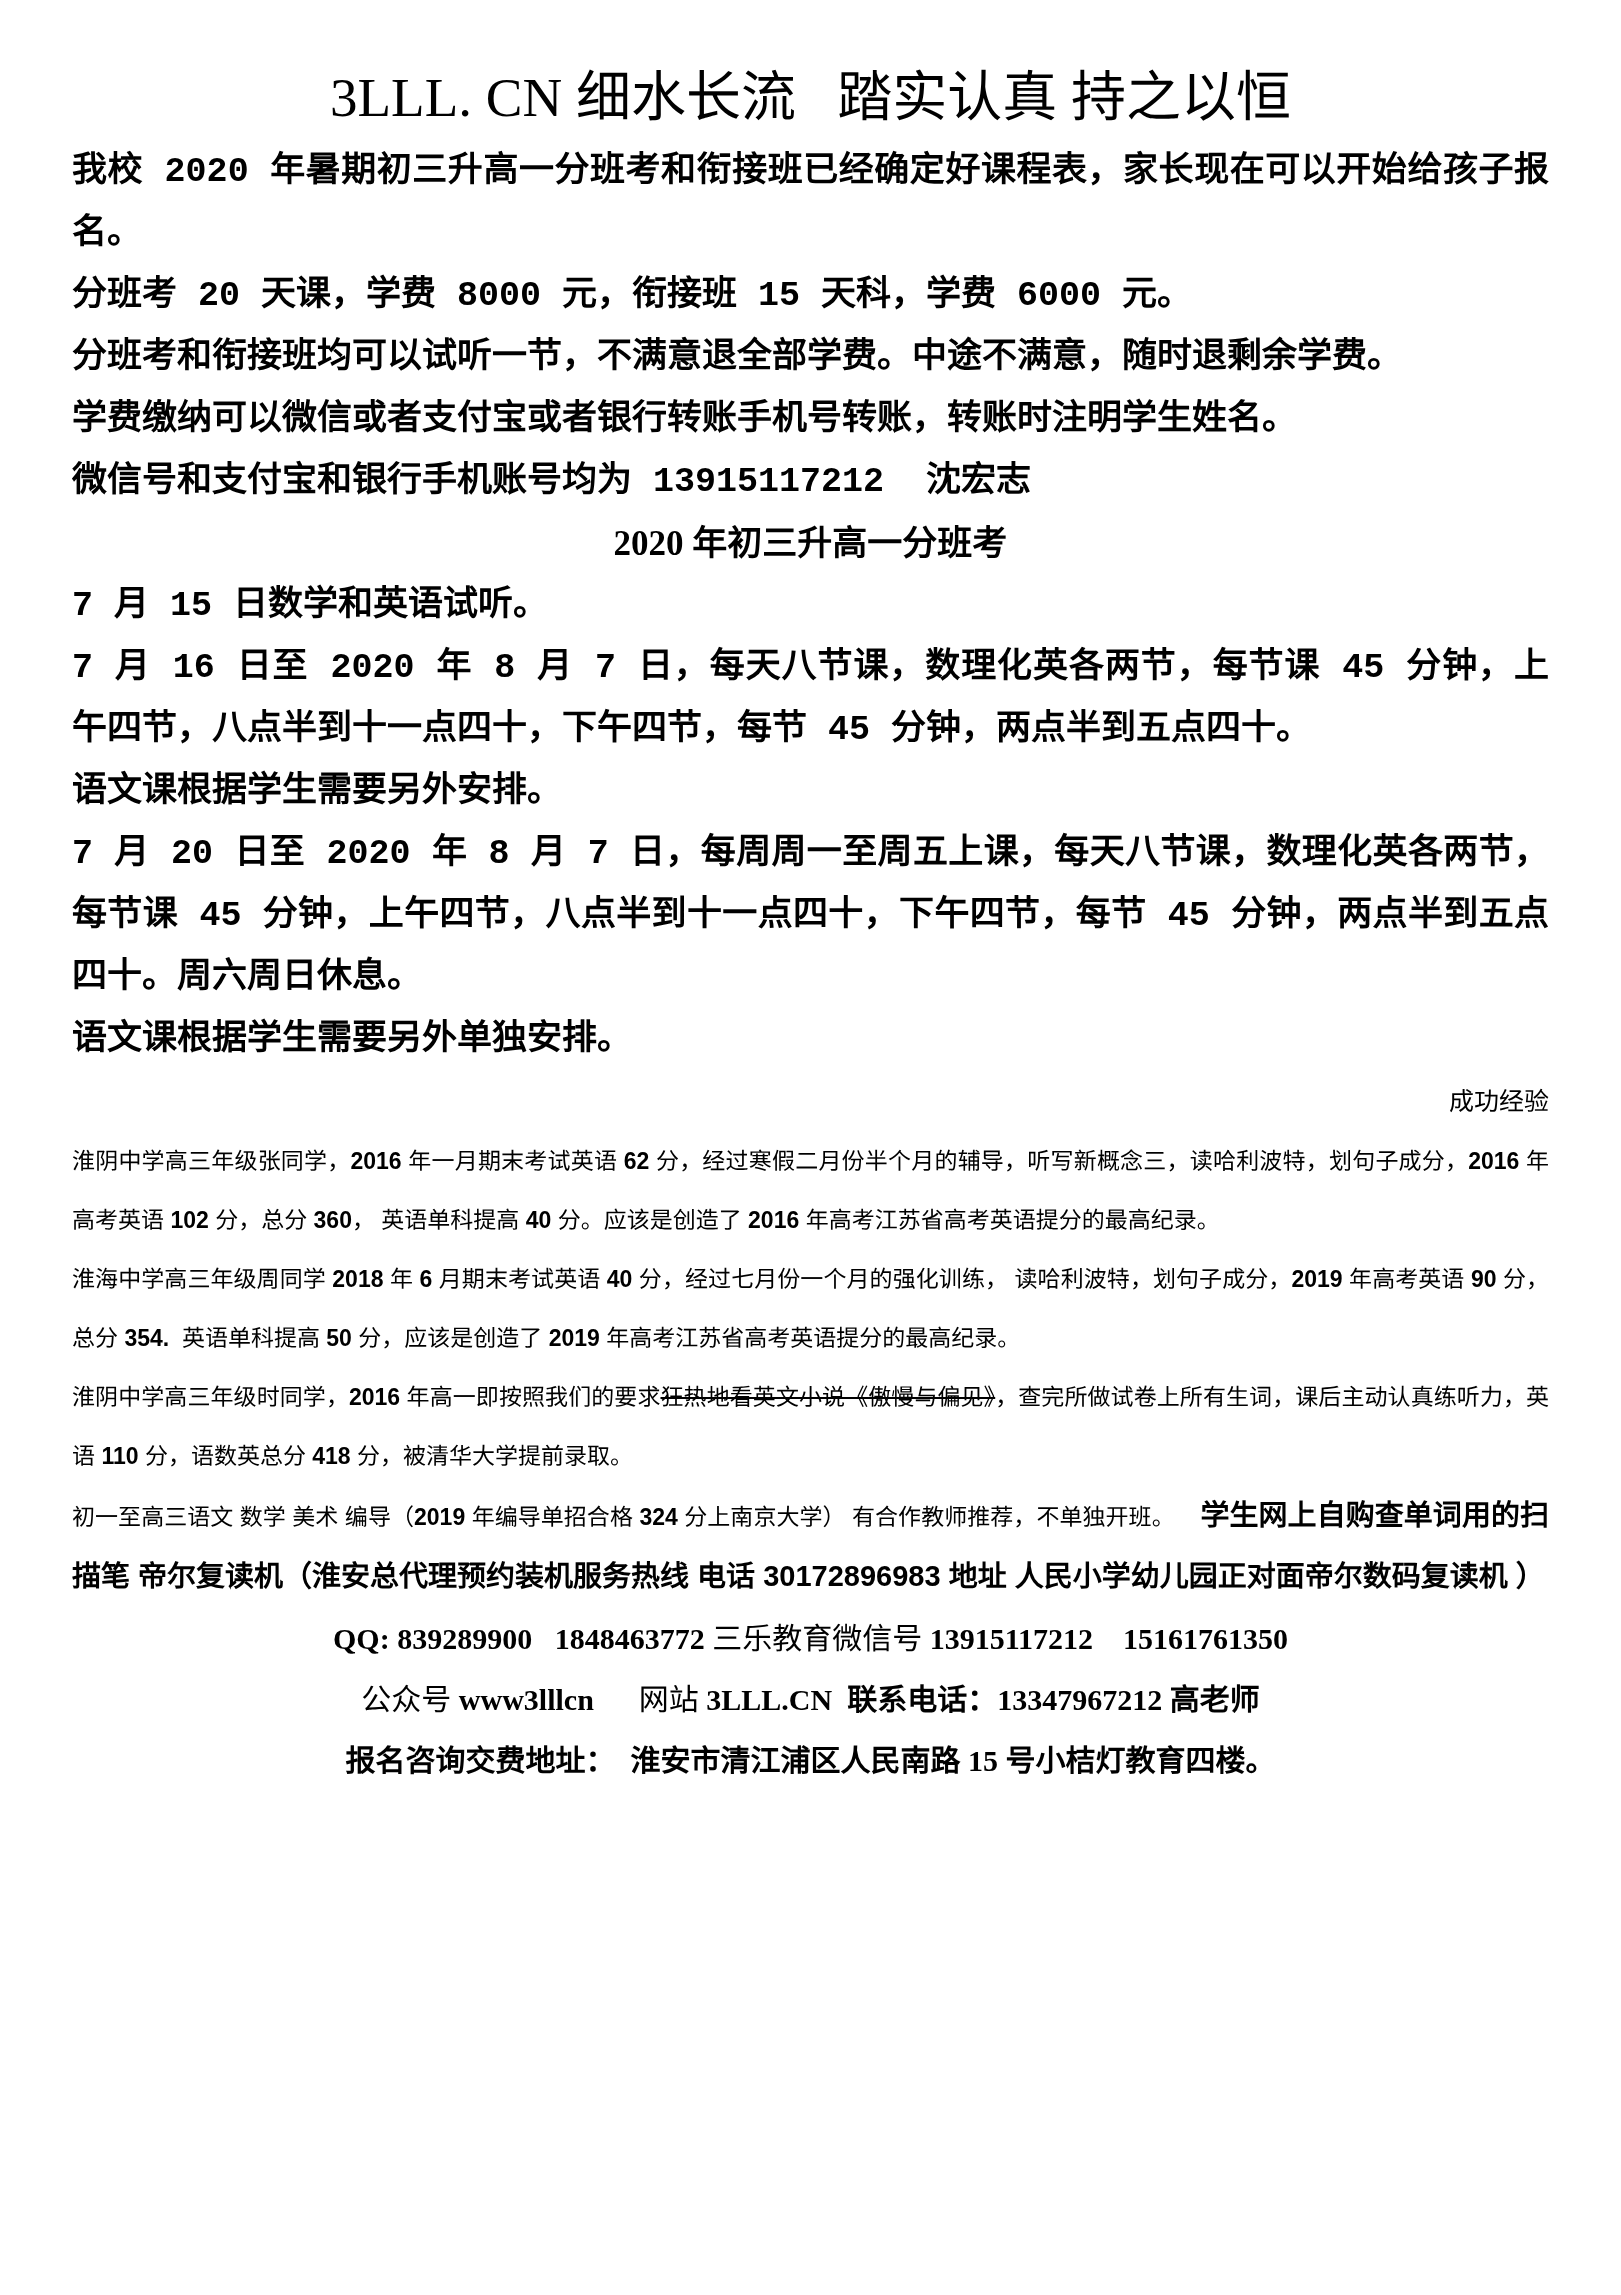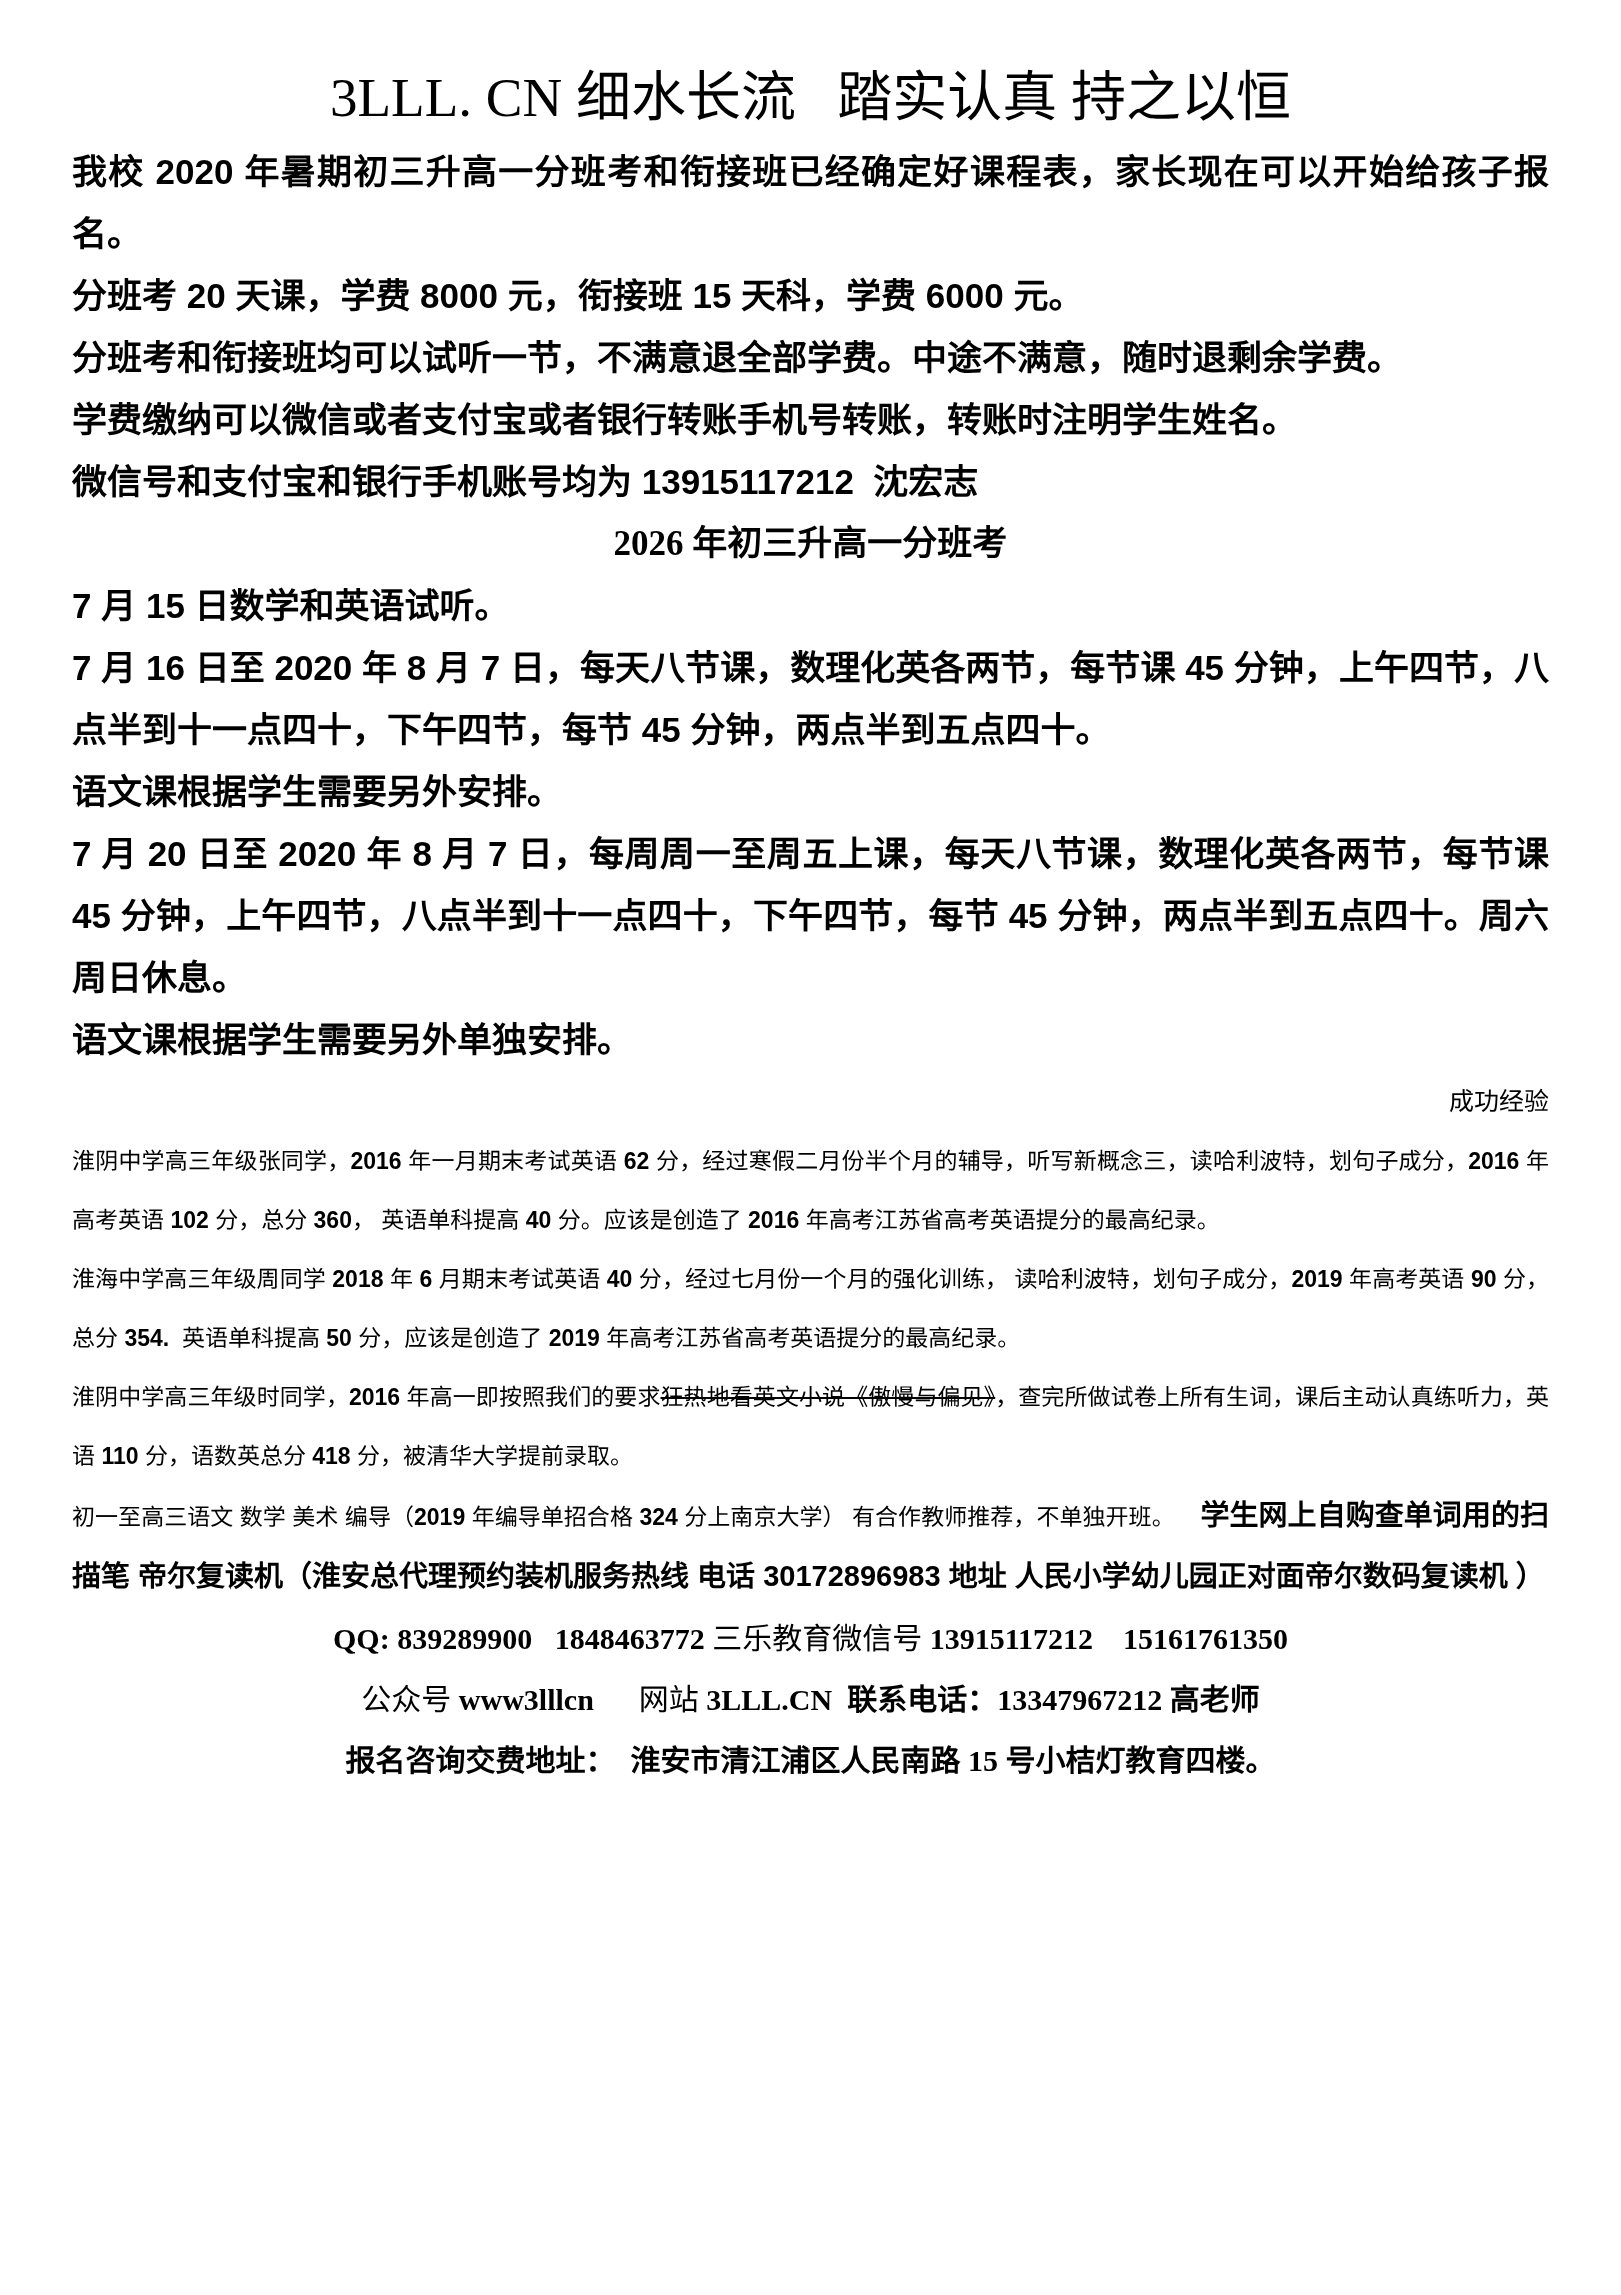--- a/index.html
+++ b/index.html
@@ -24,21 +24,21 @@
     line-height: 1.25;
     text-align: center;
     margin: 0 0 8.7px 0;
     white-space: pre-wrap;
   }
   .para {
     margin: 0;
     white-space: pre-wrap;
   }
   .body {
-    font-family: Liberation Sans, sans-serif;
+    font-family: Liberation Mono, monospace;
     font-weight: bold;
     font-size: 35px;
     line-height: 62px;
     text-align: justify;
   }
   .heading {
     font-family: "Liberation Serif", "DejaVu Serif", serif;
     font-weight: bold;
     font-size: 35px;
     line-height: 62px;
@@ -81,21 +81,21 @@
 <body>
 
 <div class="page">
   <h1 class="title">3LLL. CN 细水长流   踏实认真 持之以恒</h1>
   <div>
       <p class="para body"><span class="run">我校 2020 年暑期初三升高一分班考和衔接班已经确定好课程表，家长现在可以开始给孩子报名。</span></p>
       <p class="para body"><span class="run">分班考 20 天课，学费 8000 元，衔接班 15 天科，学费 6000 元。</span></p>
       <p class="para body"><span class="run">分班考和衔接班均可以试听一节，不满意退全部学费。中途不满意，随时退剩余学费。</span></p>
       <p class="para body"><span class="run">学费缴纳可以微信或者支付宝或者银行转账手机号转账，转账时注明学生姓名。</span></p>
       <p class="para body"><span class="run">微信号和支付宝和银行手机账号均为 </span><span class="run">13915117212</span><span class="run">  沈宏志</span></p>
-      <p class="para heading"><span class="run">2026 年初三升高一分班考</span></p>
+      <p class="para heading"><span class="run">2020 年初三升高一分班考</span></p>
       <p class="para body"><span class="run">7 月 15 日数学和英语试听。</span></p>
       <p class="para body"><span class="run">7 月 16 日至 2020 年 8 月 7 日，每天八节课，数理化英各两节，每节课 45 分钟，上午四节，八点半到十一点四十，下午四节，每节 45 分钟，两点半到五点四十。</span></p>
       <p class="para body"><span class="run">语文课根据学生需要另外安排。</span></p>
       <p class="para body"><span class="run">7 月 20 日至 2020 年 8 月 7 日，每周周一至周五上课，每天八节课，数理化英各两节，每节课 45 分钟，上午四节，八点半到十一点四十，下午四节，每节 45 分钟，两点半到五点四十。周六周日休息。</span></p>
       <p class="para body"><span class="run">语文课根据学生需要另外单独安排。</span></p>
       <p class="para subhead"><span class="run">成功经验</span></p>
       <p class="para small"><span class="run">淮阴中学高三年级张同学，</span><span class="run run-bold">2016</span><span class="run"> 年一月期末考试英语 </span><span class="run run-bold">62</span><span class="run"> 分，经过寒假二月份半个月的辅导，听写新概念三，读哈利波特，划句子成分，</span><span class="run run-bold">2016</span><span class="run"> 年高考英语 </span><span class="run run-bold">102</span><span class="run"> 分，总分 </span><span class="run run-bold">360</span><span class="run">， 英语单科提高 </span><span class="run run-bold">40</span><span class="run"> 分。应该是创造了 </span><span class="run run-bold">2016</span><span class="run"> 年高考江苏省高考英语提分的最高纪录。</span></p>
       <p class="para small"><span class="run">淮海中学高三年级周同学 </span><span class="run run-bold">2018</span><span class="run"> 年 </span><span class="run run-bold">6</span><span class="run"> 月期末考试英语 </span><span class="run run-bold">40</span><span class="run"> 分，经过七月份一个月的强化训练， 读哈利波特，划句子成分，</span><span class="run run-bold">2019</span><span class="run"> 年高考英语 </span><span class="run run-bold">90</span><span class="run"> 分， 总分 </span><span class="run run-bold">354.</span><span class="run">  英语单科提高 </span><span class="run run-bold">50</span><span class="run"> 分，应该是创造了 </span><span class="run run-bold">2019</span><span class="run"> 年高考江苏省高考英语提分的最高纪录。</span></p>
       <p class="para small"><span class="run">淮阴中学高三年级时同学，</span><span class="run run-bold">2016</span><span class="run"> 年高一即按照我们的要求</span><span class="run run-strike">狂热地看英文小说《傲慢与偏见》</span><span class="run">，查完所做试卷上所有生词，课后主动认真练听力，英语 </span><span class="run run-bold">110</span><span class="run"> 分，语数英总分 </span><span class="run run-bold">418</span><span class="run"> 分，被清华大学提前录取。</span></p>
       <p class="para small"><span class="run">初一至高三语文 数学 美术 编导（</span><span class="run run-bold">2019</span><span class="run"> 年编导单招合格 </span><span class="run run-bold">324</span><span class="run"> 分上南京大学） 有合作教师推荐，不单独开班。    </span><span class="run run-big">学生网上自购查单词用的扫描笔 帝尔复读机（淮安总代理预约装机服务热线 电话 30172896983 地址 人民小学幼儿园正对面帝尔数码复读机 ）</span></p>

